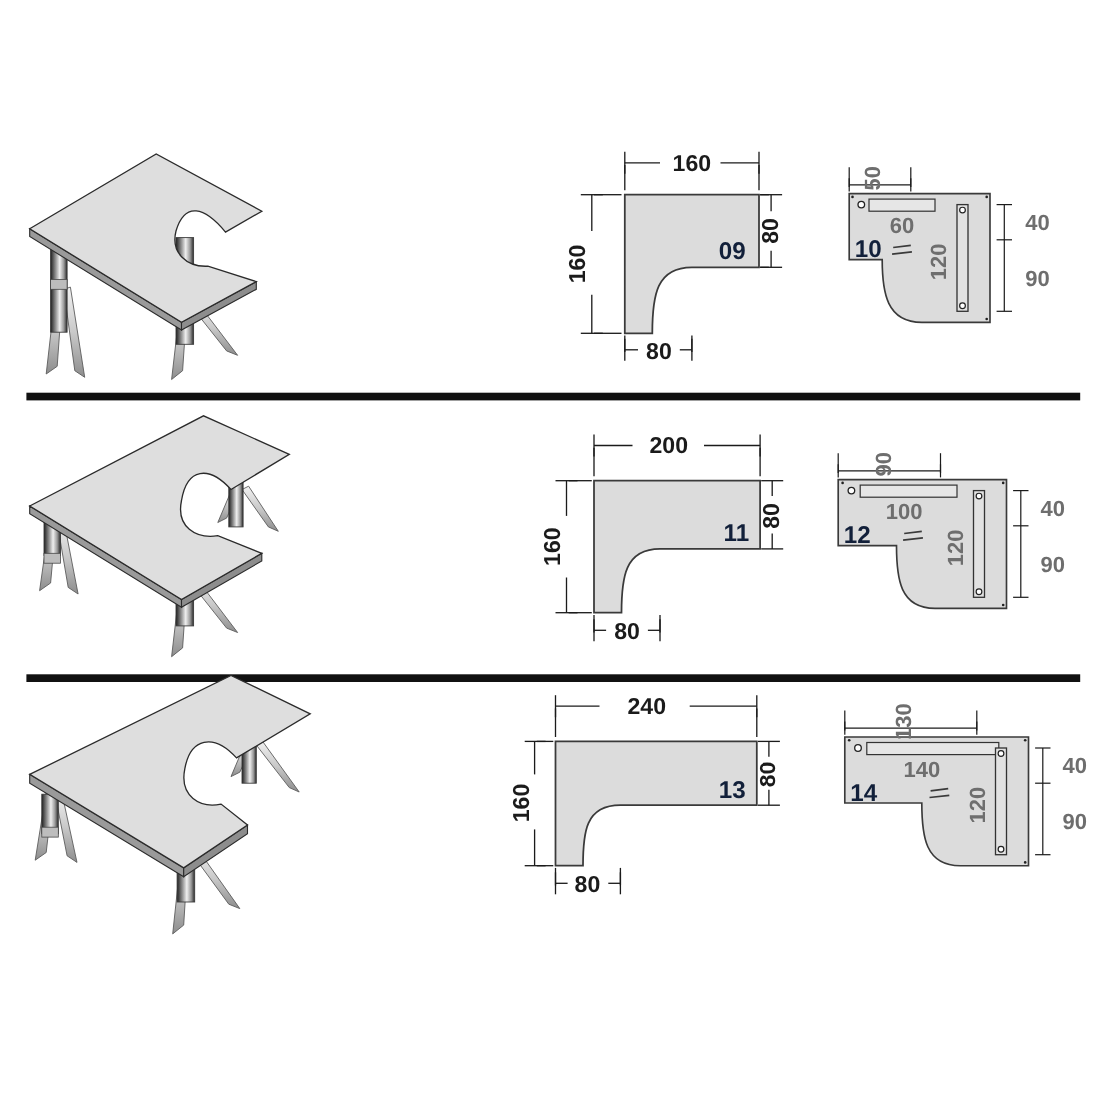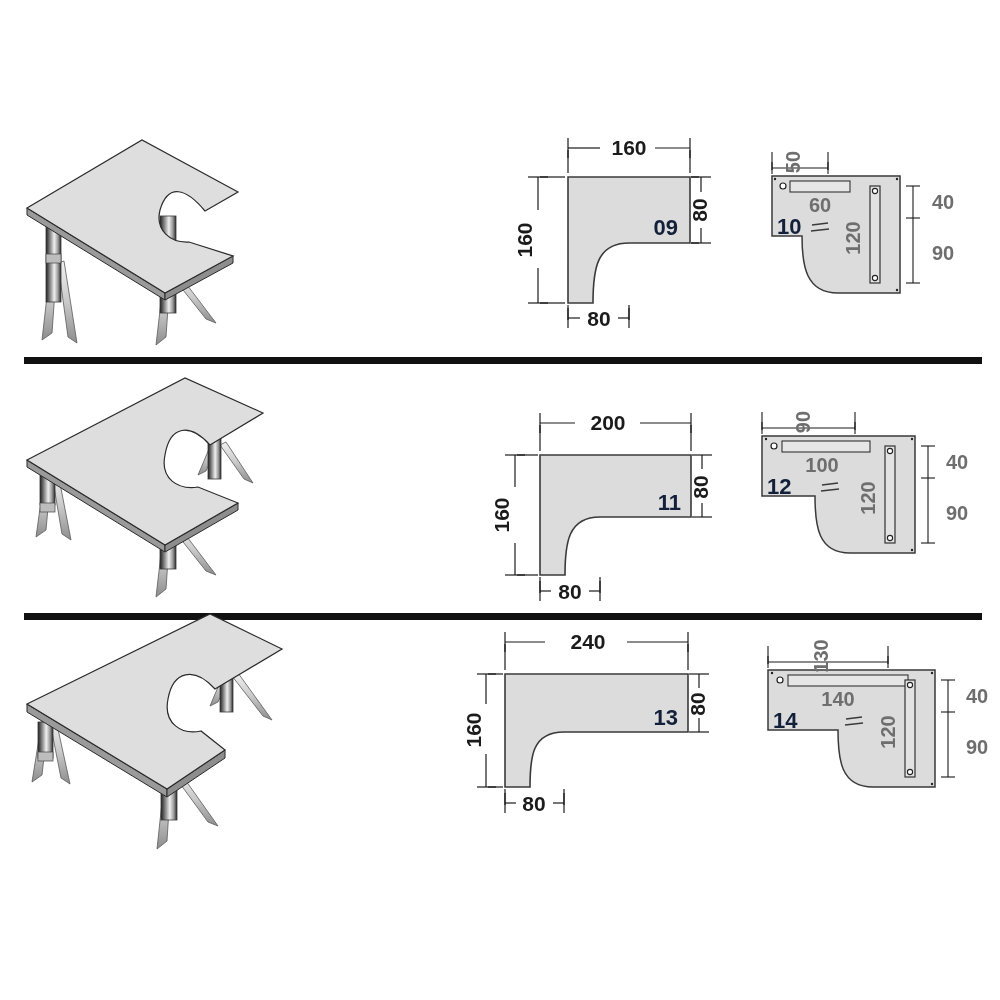--- a/index.html
+++ b/index.html
@@ -216,21 +216,21 @@
         </g>
 
         <path d="M17,85 L17,92 L155,177 L155,170 Z" fill="#9a9a9a" stroke="#2b2b2b" stroke-width="1"></path>
         <path d="M155,177 L155,170 L228,128 L228,135 Z" fill="#8d8d8d" stroke="#2b2b2b" stroke-width="1"></path>
 
         <path d="M17,85 L175,3 L253,38 L200,70 C180,48 160,50 155,80
                  C150,104 168,115 188,112 L228,128 L155,170 Z" fill="#dedede" stroke="#2b2b2b" stroke-width="1.2"></path>
       </svg>
     </div>
 
-    <div class="plan" style="left:495px;top:43px;">
+    <div class="plan" style="left:495px;top:25px;">
       <svg width="225" height="205" viewBox="0 0 225 205">
         <g stroke="#1b1b1b" stroke-width="1.2" fill="none">
 
           <line x1="45" y1="20" x2="80" y2="20"></line>
           <line x1="145" y1="20" x2="196" y2="20"></line>
           <line x1="45" y1="10" x2="45" y2="30"></line>
           <line x1="196" y1="10" x2="196" y2="30"></line>
           <line x1="45" y1="22" x2="45" y2="48"></line>
           <line x1="196" y1="22" x2="196" y2="48"></line>
 

